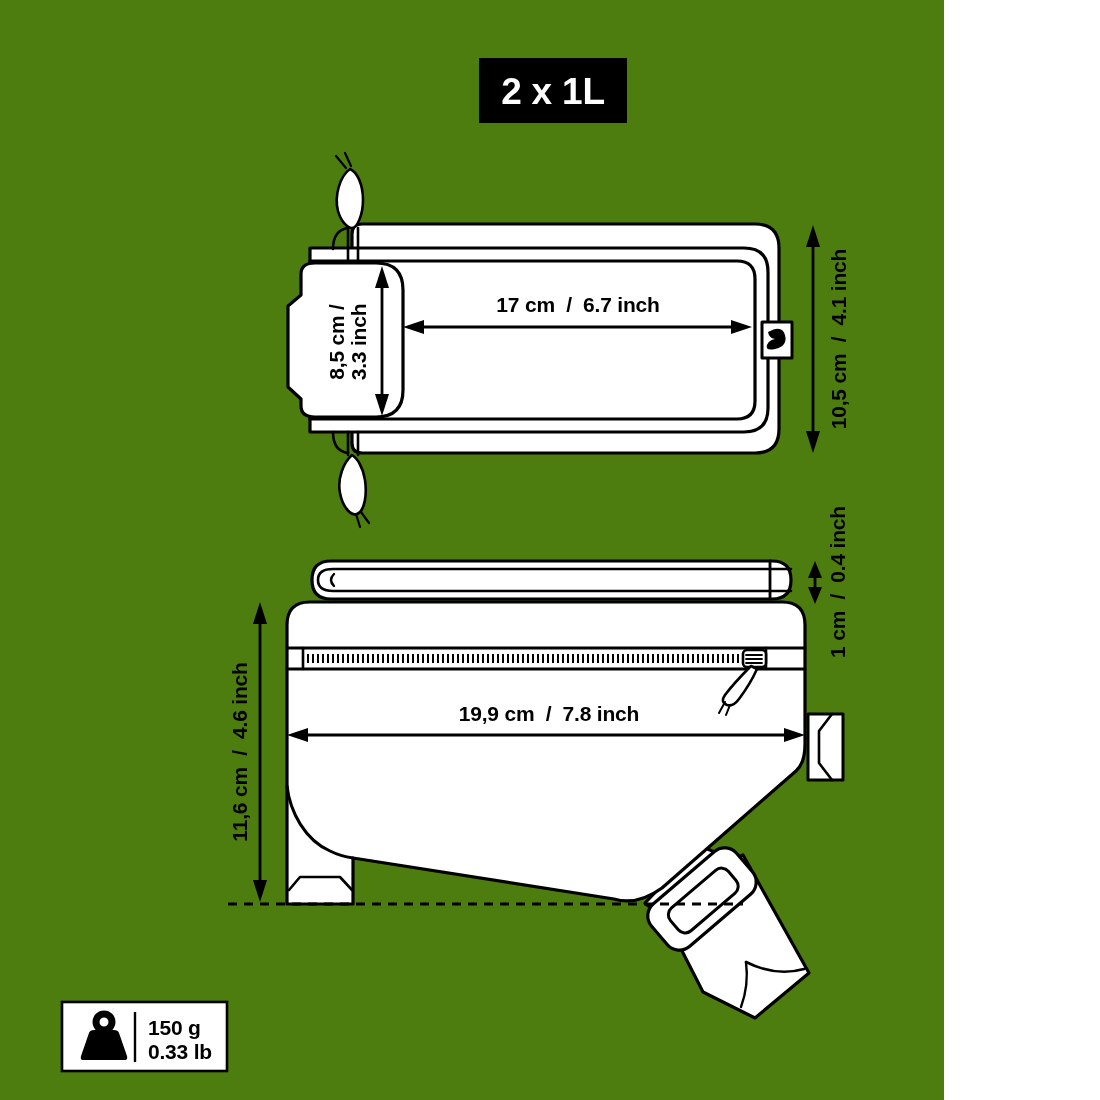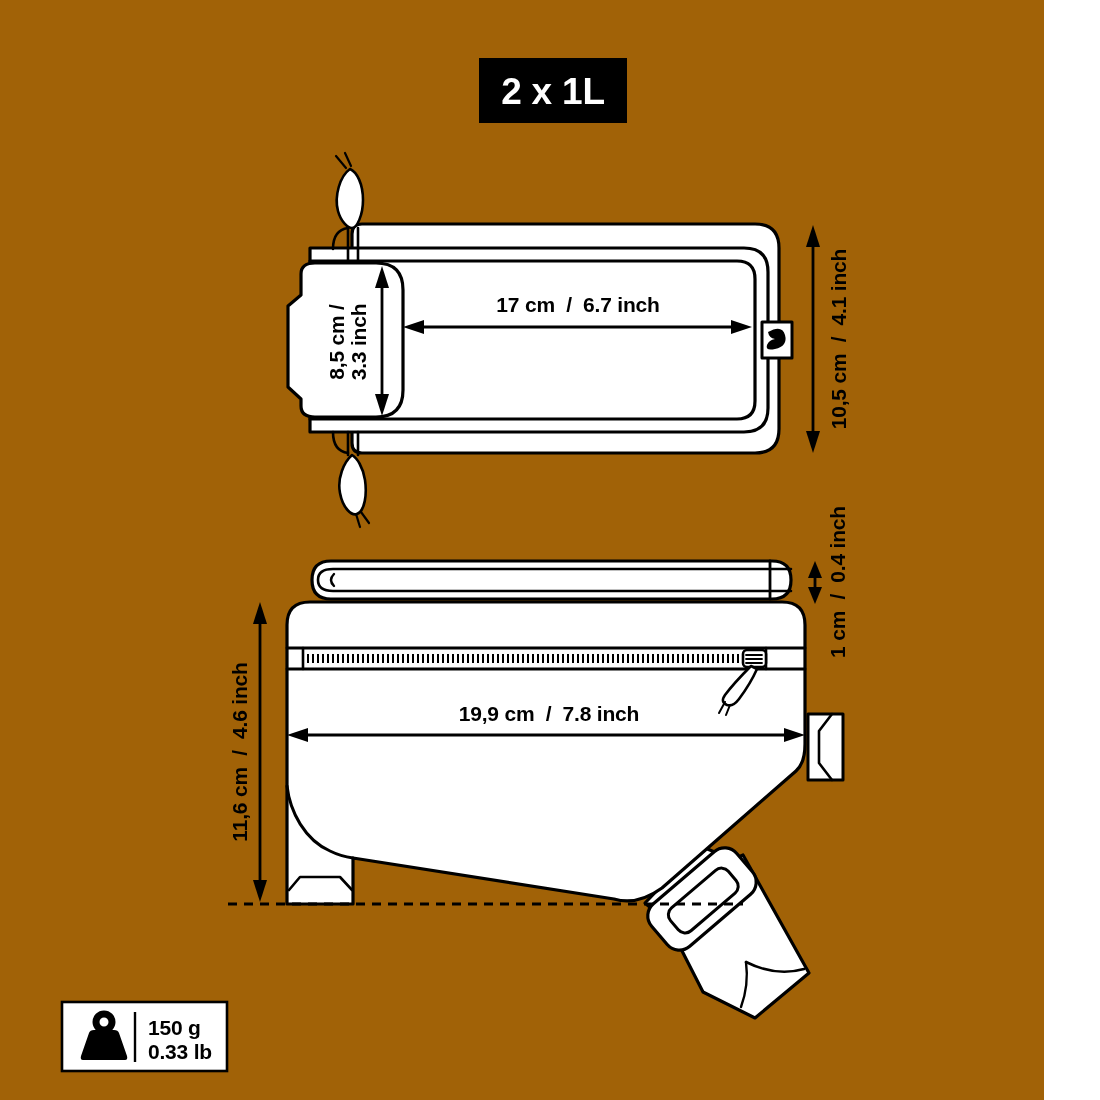--- a/index.html
+++ b/index.html
@@ -1,16 +1,16 @@
 <!DOCTYPE html>
 <html><head>
 <meta charset="utf-8">
 <style>
   html,body{margin:0;padding:0;background:#fff;}
-  .canvas{position:relative;width:1044px;height:1100px;background:#a16207;overflow:hidden;}
+  .canvas{position:relative;width:944px;height:1100px;background:#4d7c0f;overflow:hidden;}
   svg{display:block;}
   svg text{
     font-family:"Liberation Sans","DejaVu Sans",sans-serif;
     font-weight:700;
     fill:#000;
     white-space:pre;
     letter-spacing:-0.2px;
   }
   .dim-label{font-size:21px;}
   .badge-label{font-size:37px;fill:#fff;}

